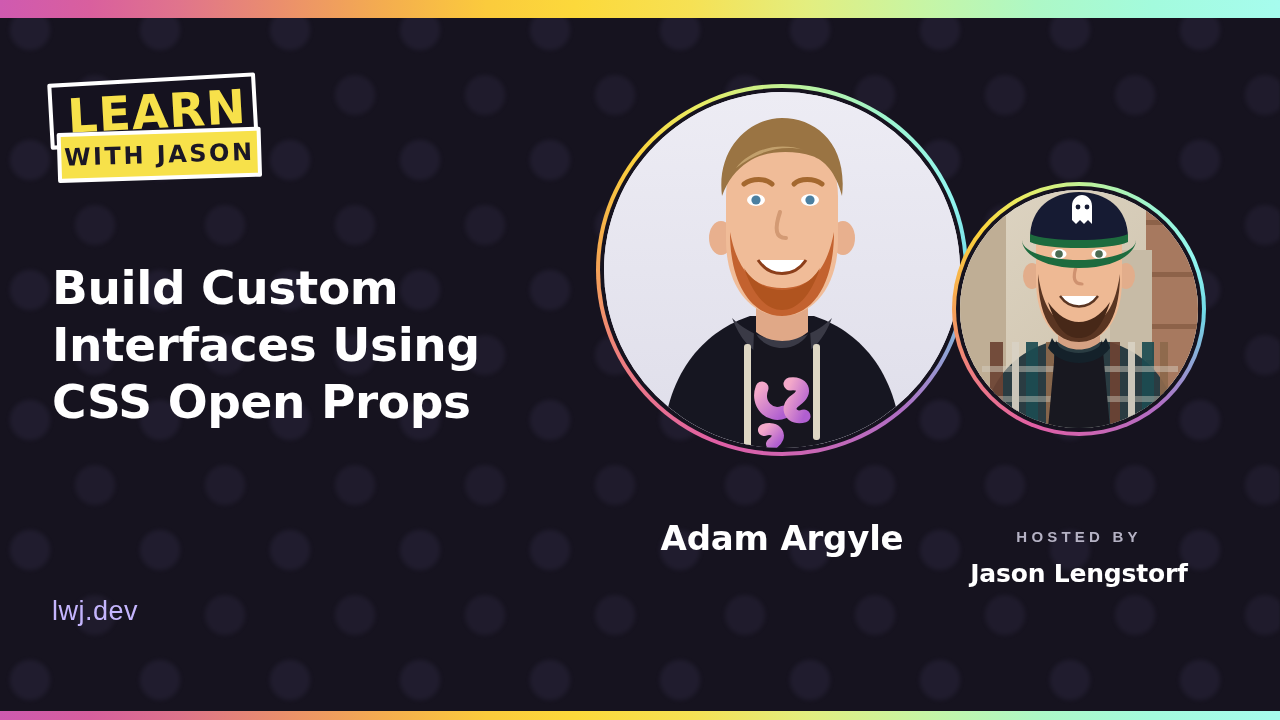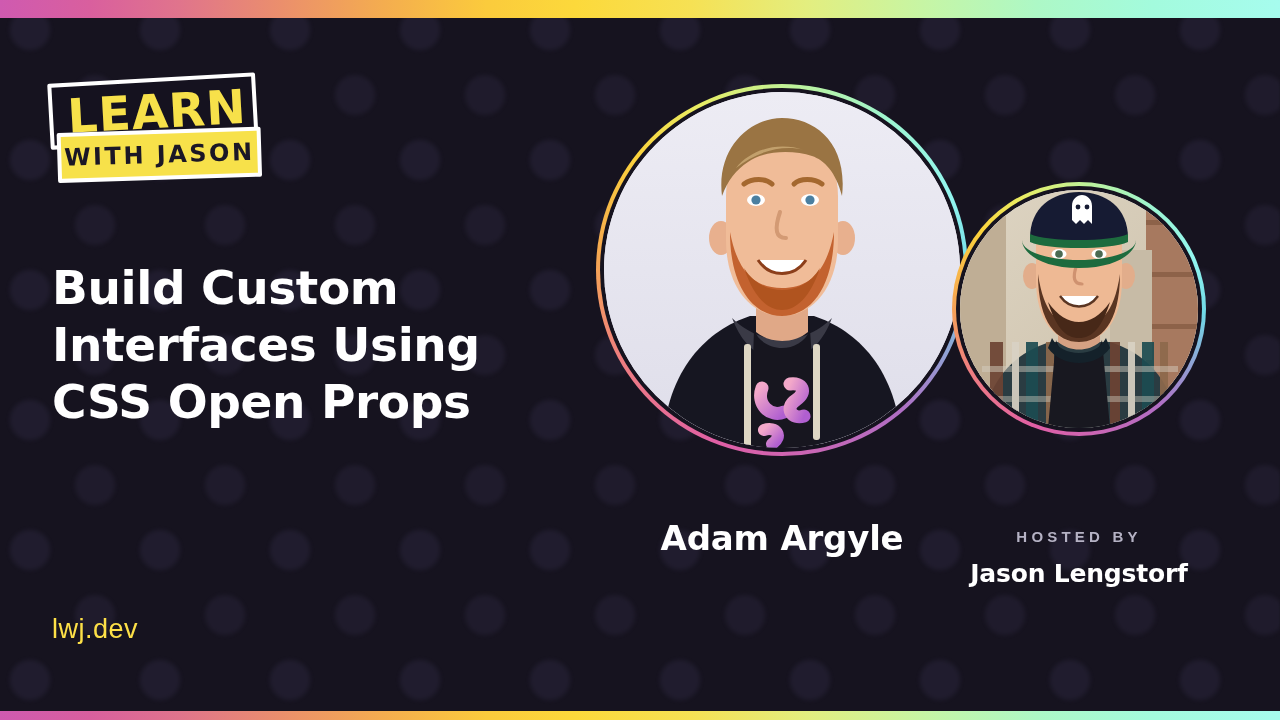--- a/index.html
+++ b/index.html
@@ -100,22 +100,22 @@
     font-size:47px;
     font-weight:800;
     line-height:1.21;
     letter-spacing:-0.4px;
     font-family:"DejaVu Sans", sans-serif;
     z-index:4;
   }
 
   
   #site-url {
-    position:absolute; left:52px; top:614px;
-    color:#fde047;
+    position:absolute; left:52px; top:596px;
+    color:#c4b5fd;
     font-size:27px;
     font-weight:400;
     letter-spacing:.5px;
     z-index:4;
   }
 
   
   .avatar-ring {
     position:absolute;
     border-radius:50%;

